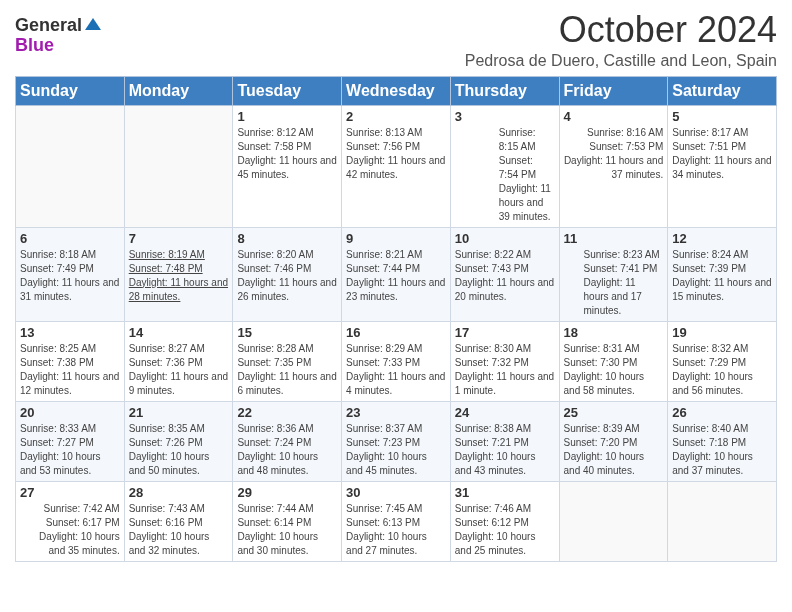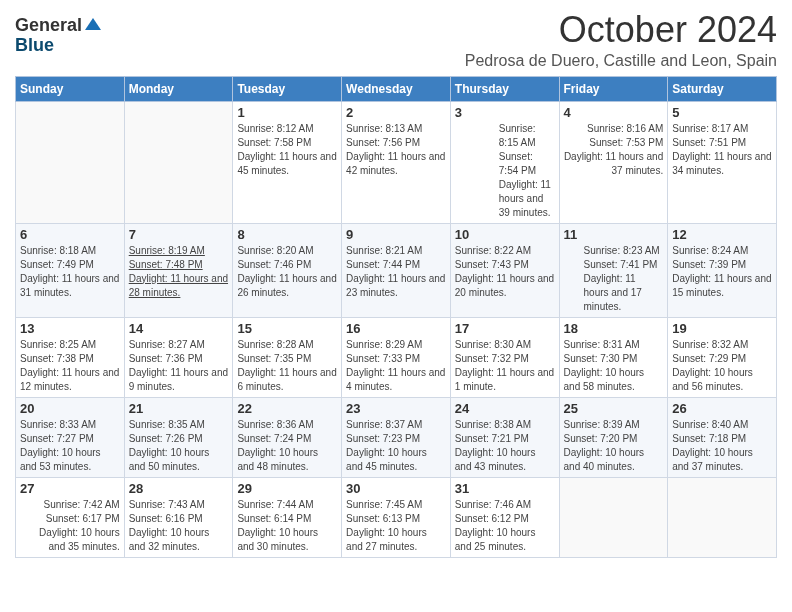--- a/index.html
+++ b/index.html
@@ -53,21 +53,21 @@
       margin-top: 2px;
     }
     .calendar {
       width: 100%;
       border-collapse: collapse;
       margin-top: 6px;
     }
     .calendar th {
       background-color: #3d7fc1;
       color: #fff;
-      font-size: 12px;
+      font-size: 16px;
       font-weight: bold;
       padding: 5px 4px;
       text-align: left;
       border: 1px solid #b0c4de;
     }
     .calendar td {
       border: 1px solid #d0d8e4;
       vertical-align: top;
       padding: 3px 4px;
       font-size: 10.5px;
@@ -105,21 +105,21 @@
         <span class="logo-text">
           <span style="color:#333;">General</span>
         </span>
         <span style="display:inline-block;margin-left:3px;margin-top:2px;">
           <svg width="16" height="16" viewBox="0 0 16 16">
               <polygon points="8,2 16,14 0,14" fill="#1a6fb5"></polygon>
             </svg>
         </span>
       </div>
       <div class="logo-row">
-        <span class="logo-text" style="color:#0c4a6e;">Blue</span>
+        <span class="logo-text" style="color:#a21caf;">Blue</span>
       </div>
     </div>
     <div class="title-block">
       <div class="main-title">October 2024</div>
       <div class="subtitle">Pedrosa de Duero, Castille and Leon, Spain</div>
     </div>
   </div>
 
   <table class="calendar">
     <thead>

